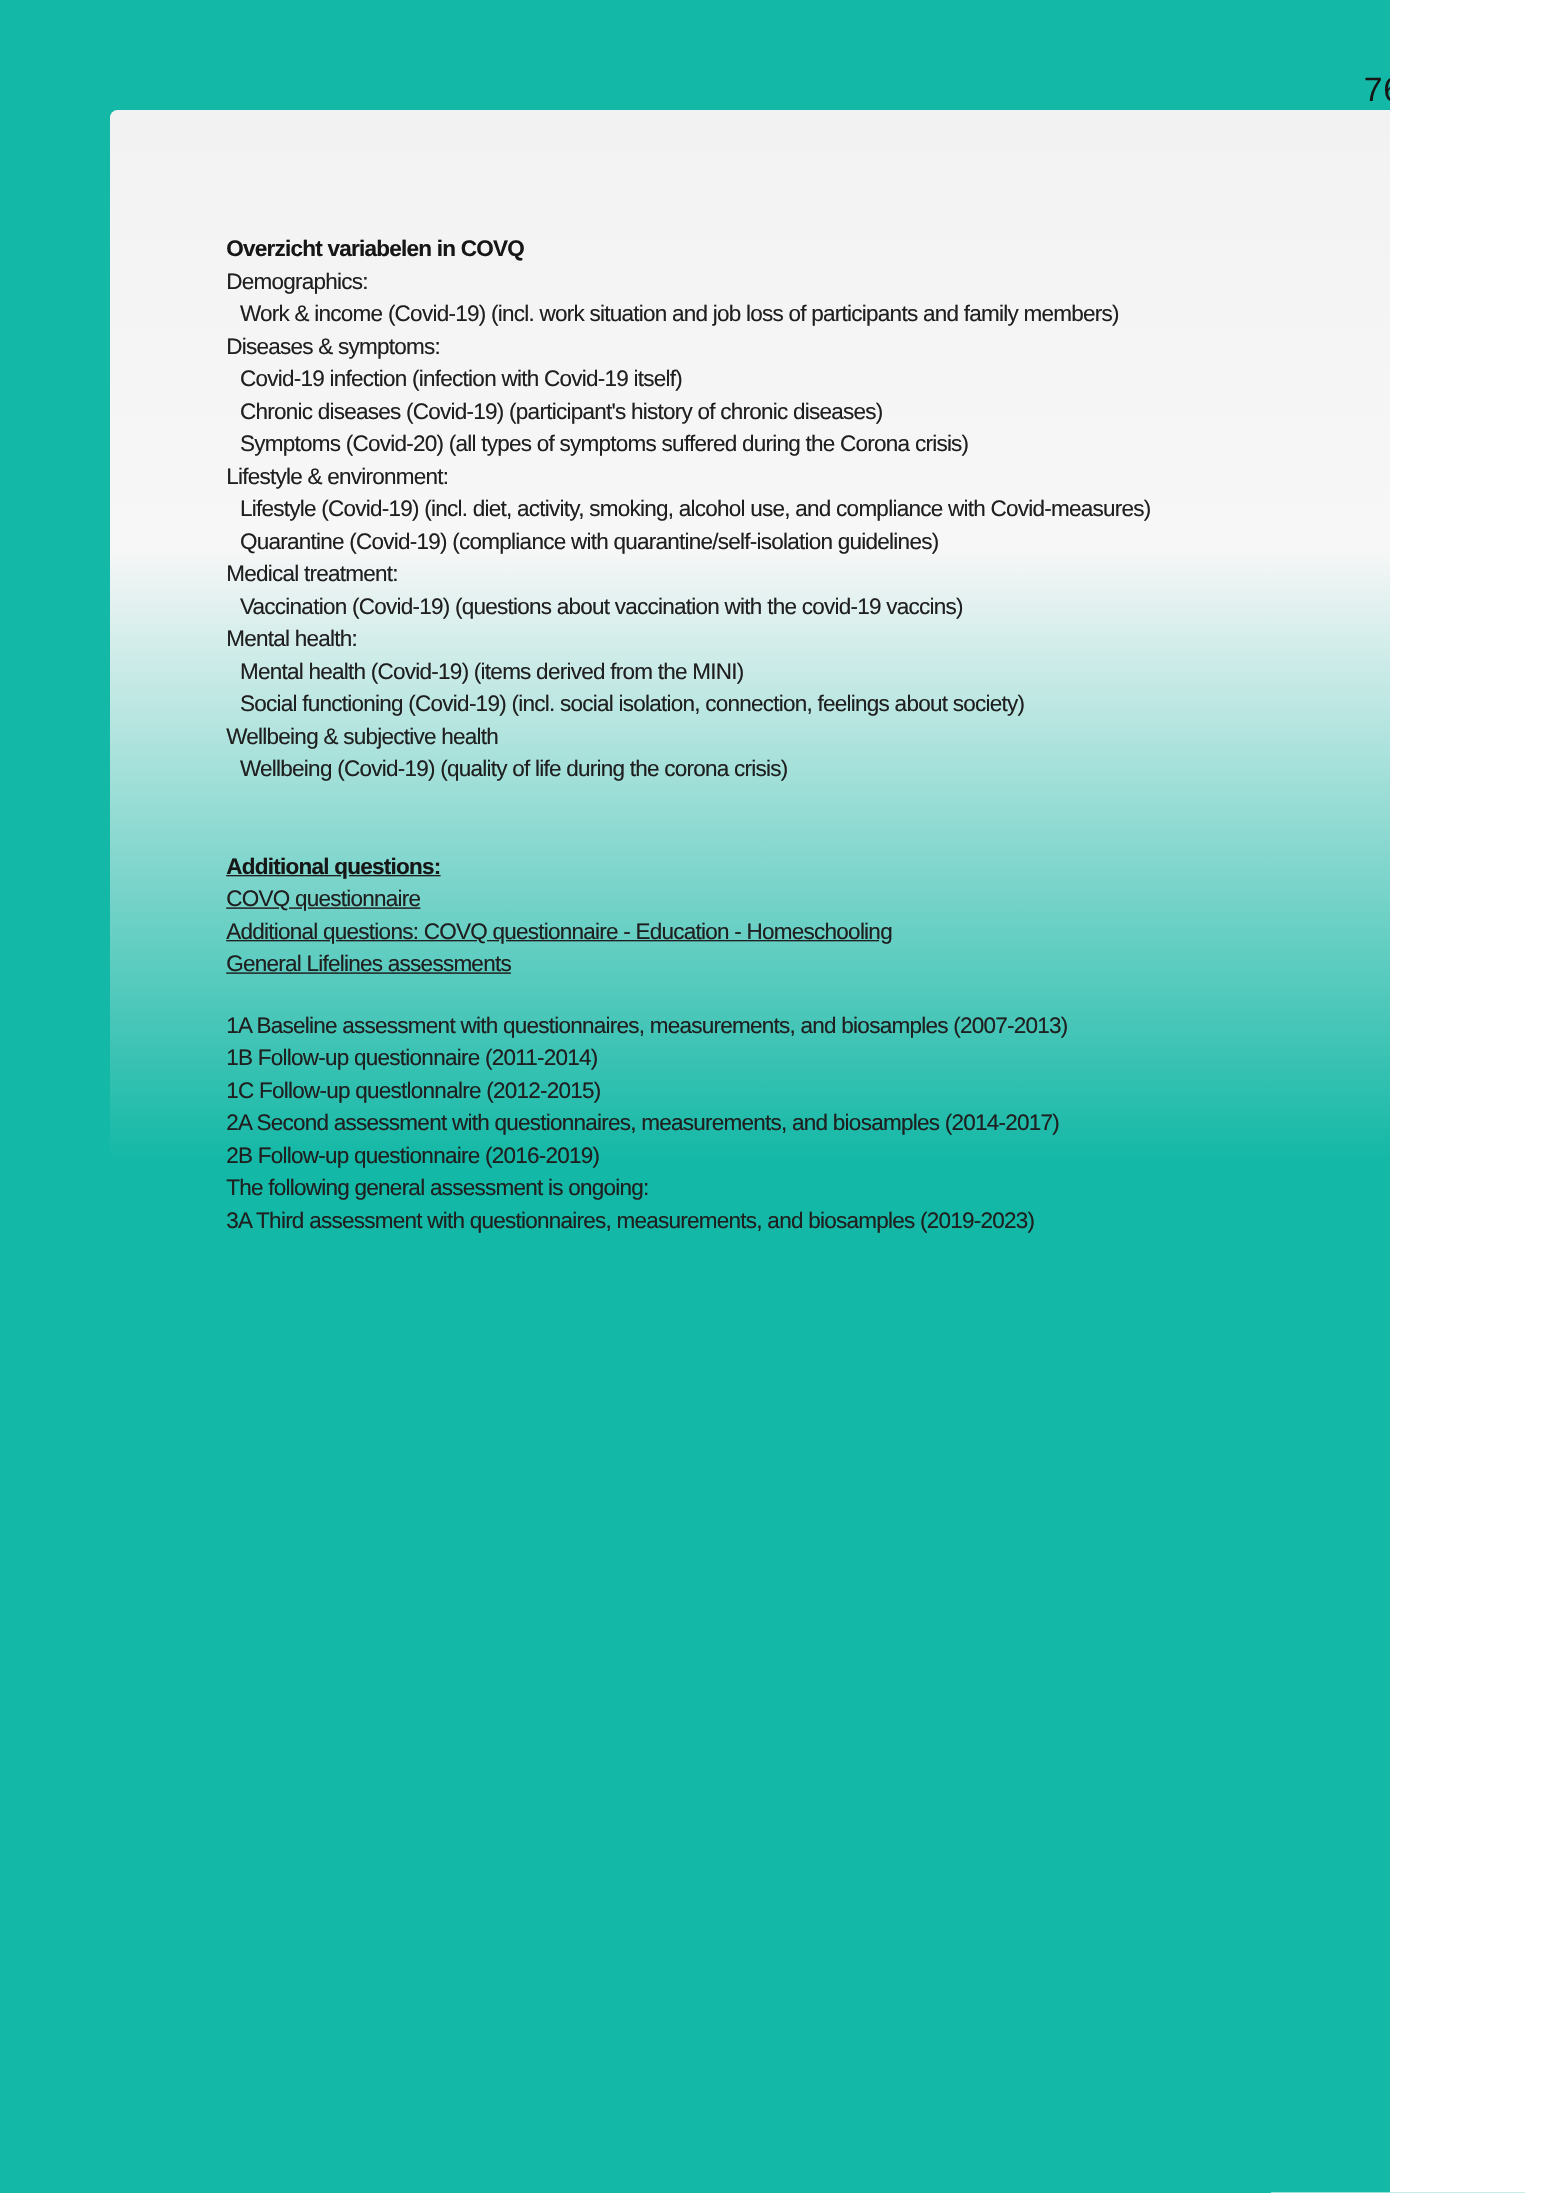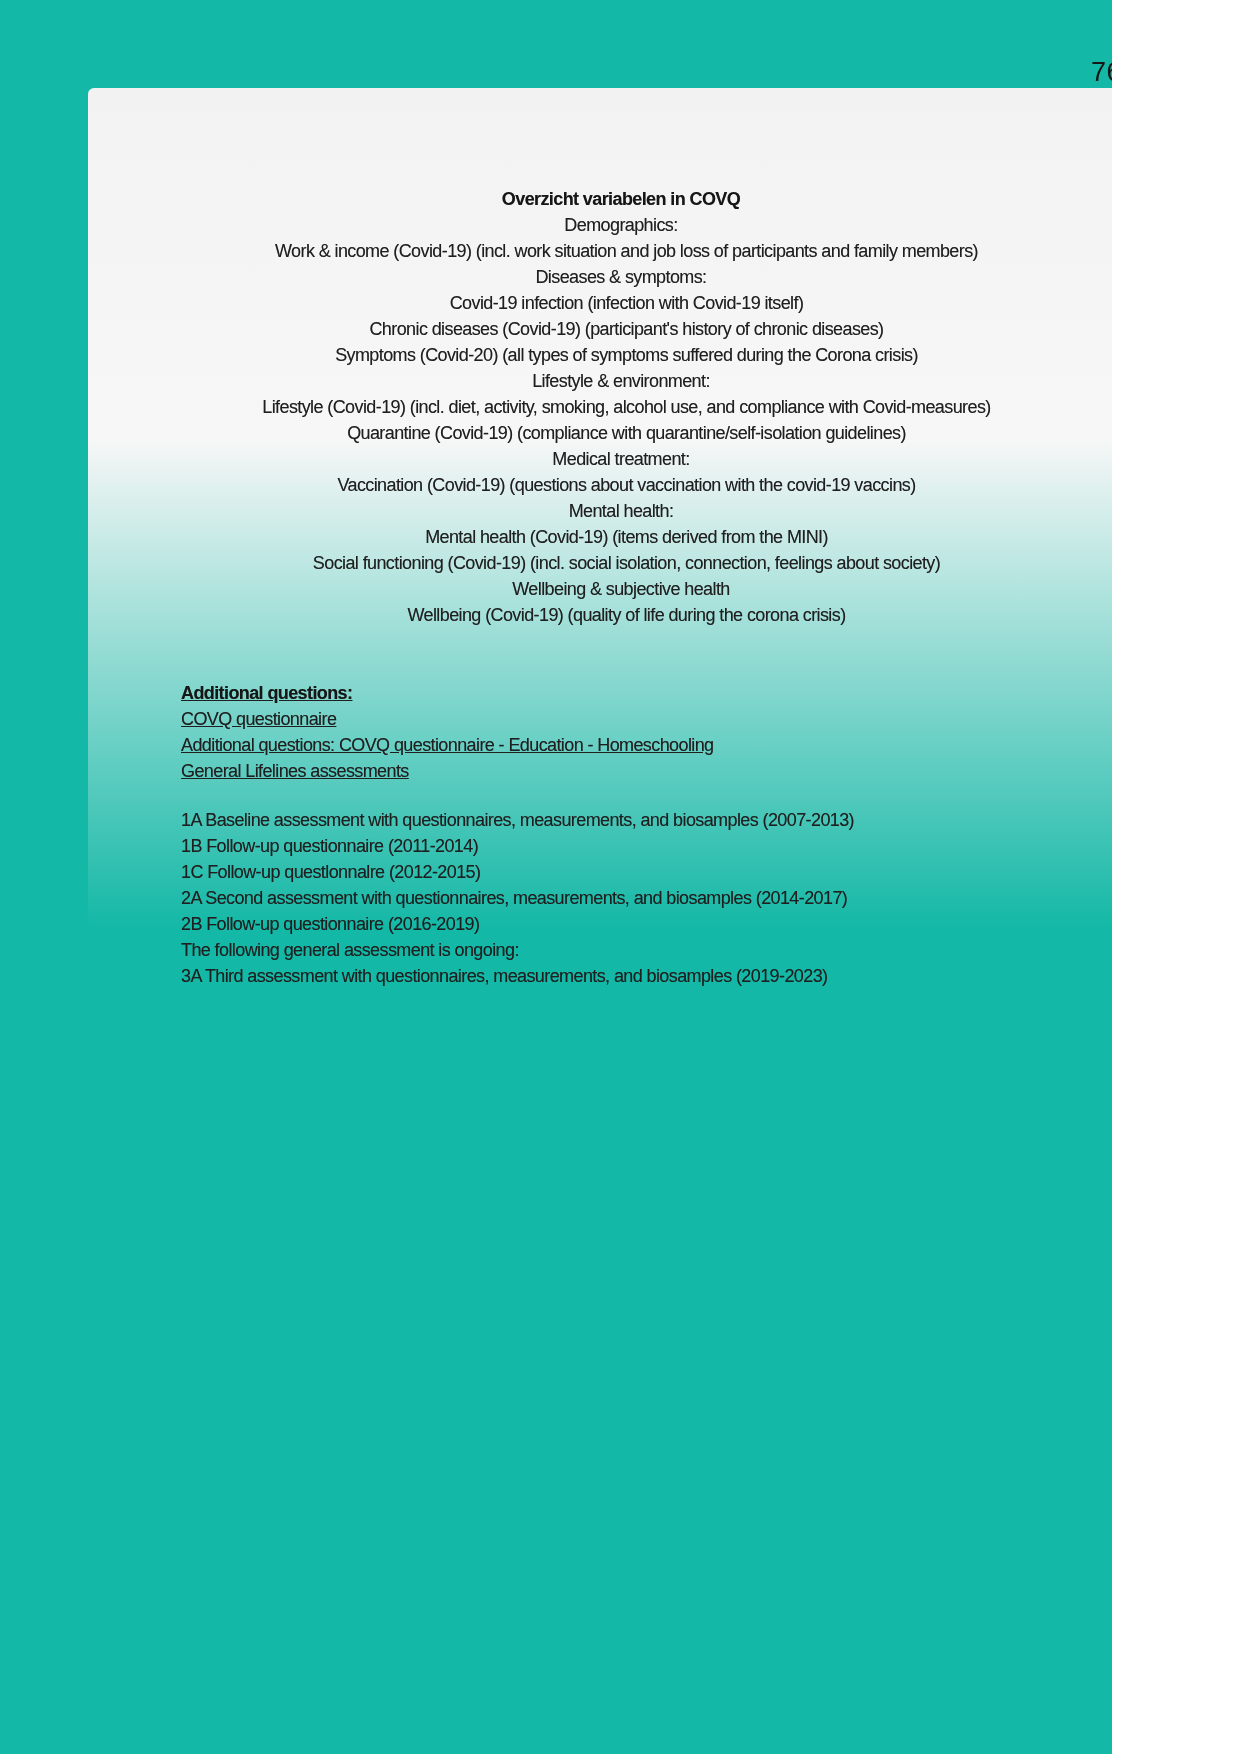--- a/index.html
+++ b/index.html
@@ -32,21 +32,21 @@
     font-size: 27px;
     line-height: 30px;
     color: #161616;
     letter-spacing: 0.5px;
   }
   .doc-section {
     position: absolute;
     left: 181px;
     width: 880px;
   }
-  .s1 { top: 186px; text-align: center; }
+  .s1 { top: 186px; }
   .s2 { top: 680px; text-decoration: underline; }
   .s3 { top: 807px; }
   .line {
     font-size: 18px;
     line-height: 26px;
     letter-spacing: -0.6px;
     white-space: nowrap;
     color: #1f1f1f;
     text-shadow: 0 0 0.4px rgba(30,30,30,0.45);
   }

